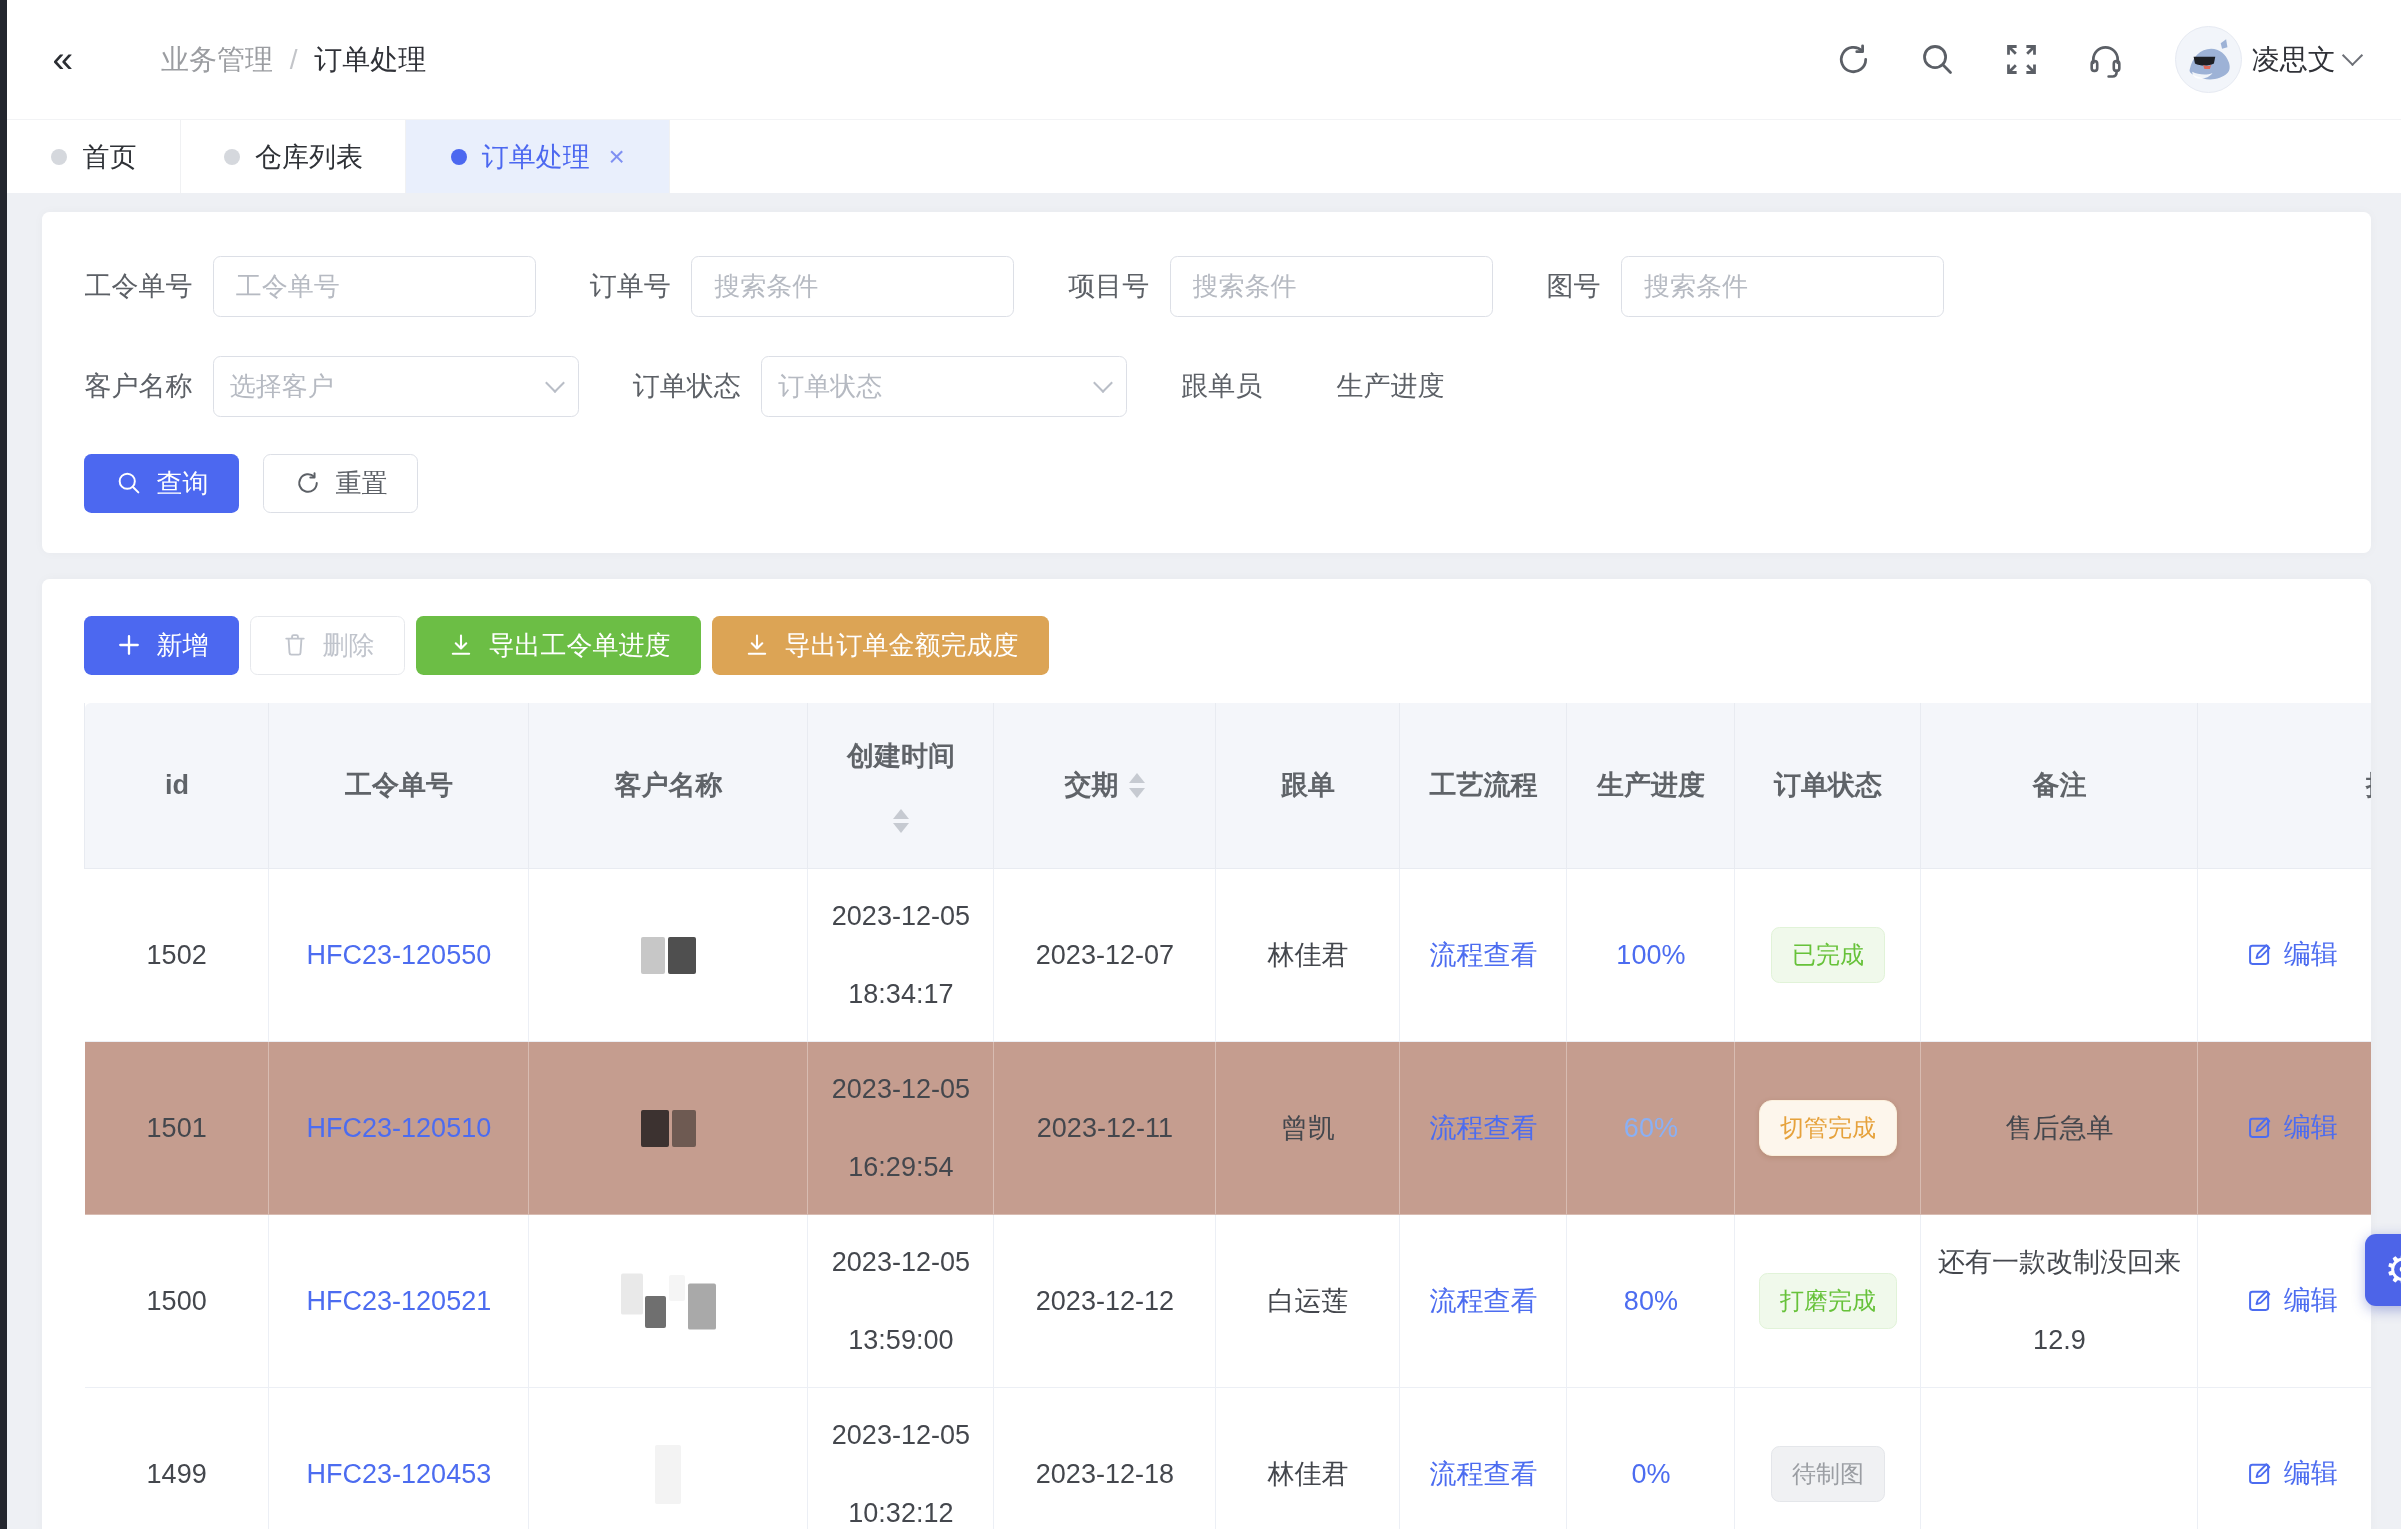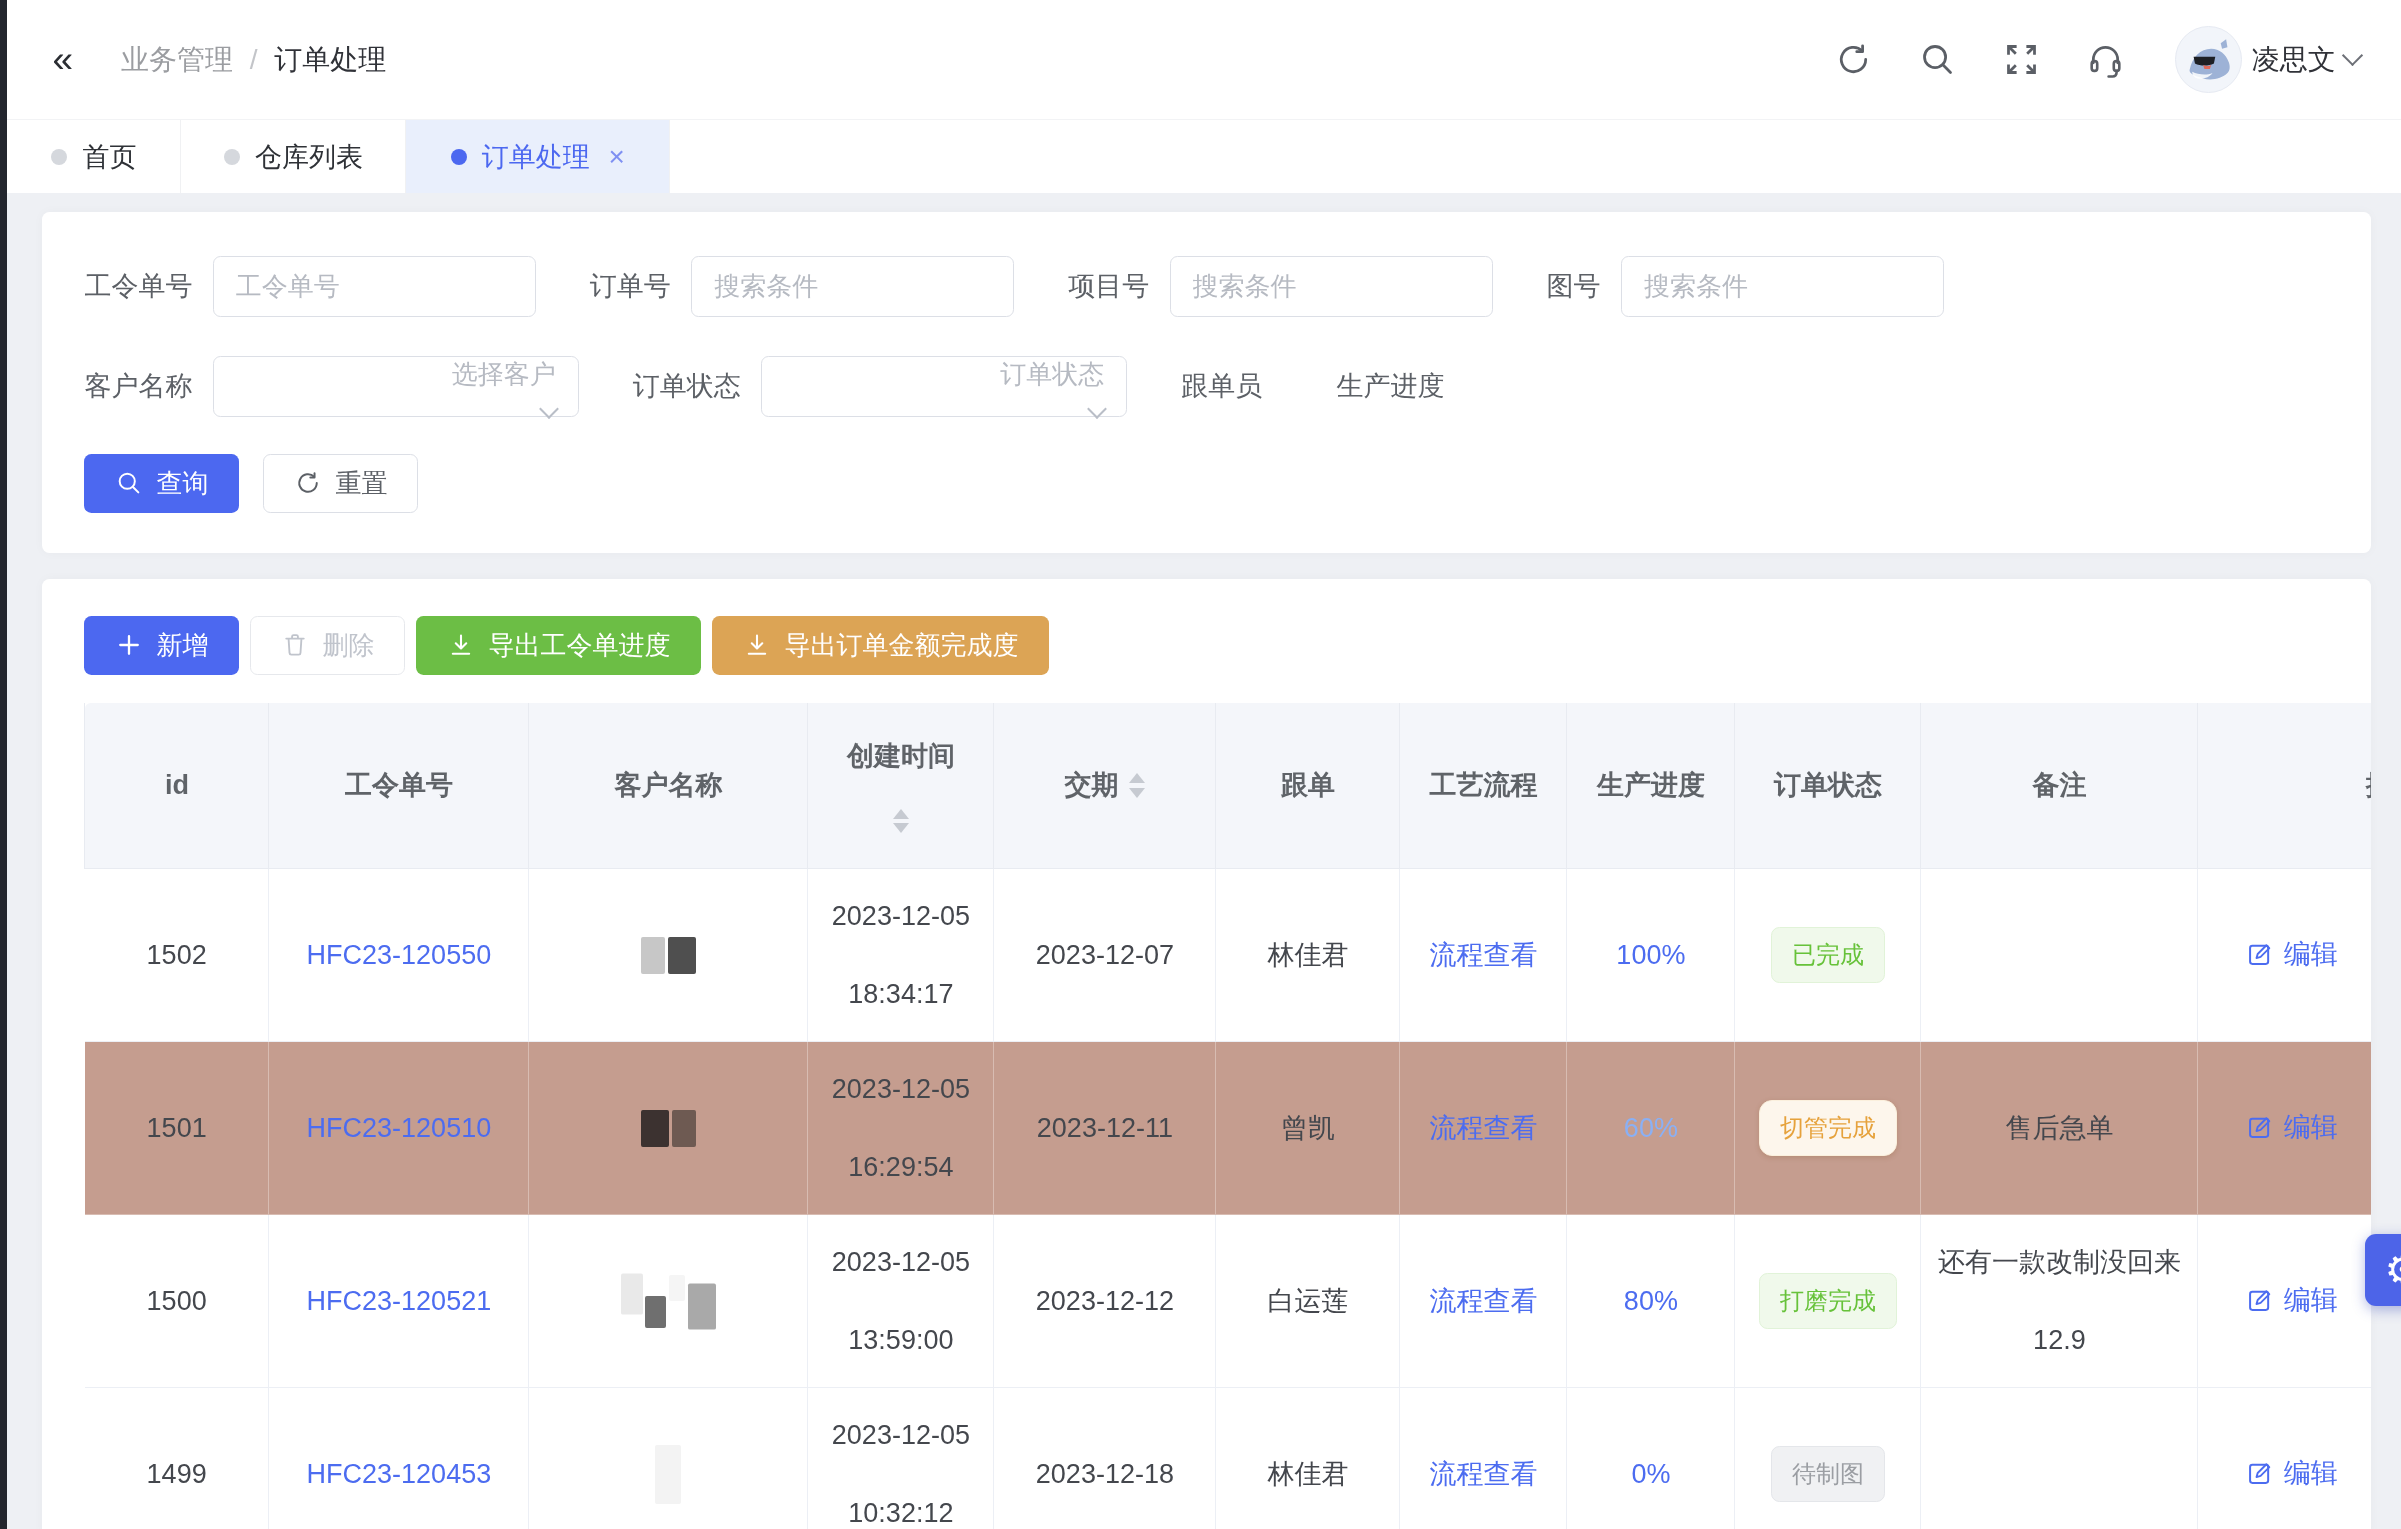--- a/index.html
+++ b/index.html
@@ -9,21 +9,21 @@
   *{box-sizing:border-box;margin:0;padding:0;}
   html,body{margin:0;padding:0;background:#e7e9ee;}
   body{font-family:"Liberation Sans","DejaVu Sans",sans-serif;}
   .stage{position:relative;width:2401px;height:1529px;background:var(--pagebg);overflow:hidden;}
   .side-sliver{position:absolute;left:0;top:0;width:7.4px;height:1529px;background:#23262e;z-index:10;}
   .app{margin-left:7.4px;}
 
   
   .topbar{height:119px;background:#fff;display:flex;align-items:center;padding:0 41px 0 45px;}
   .collapse{font-size:37px;color:#2b2e33;line-height:1;cursor:pointer;margin-right:48px;}
-  .crumb{font-size:28px;display:flex;align-items:center;gap:16.7px;}
+  .crumb{font-size:28px;display:flex;align-items:center;gap:16.7px;margin-left:40px;}
   .crumb .parent{color:#9b9da1;}
   .crumb .sep{color:#c3c5c9;}
   .crumb .current{color:#303238;}
   .top-right{margin-left:auto;display:flex;align-items:center;gap:41px;}
   .tool-ic{width:43px;height:43px;color:#5b5f66;display:flex;align-items:center;justify-content:center;cursor:pointer;}
   .tool-ic svg{width:39px;height:39px;}
   .avatar{width:67px;height:67px;border-radius:50%;background:#f2f5fa;border:1.9px solid #e6eaf2;overflow:hidden;display:block;margin-left:7.4px;}
   .user{display:flex;align-items:center;gap:9.3px;cursor:pointer;}
   .user-name{font-size:28px;color:#303238;}
   .chev-down{width:15px;height:15px;border-right:2.8px solid #6d7077;border-bottom:2.8px solid #6d7077;transform:rotate(45deg);margin-top:-7.4px;}
@@ -43,21 +43,21 @@
   .card{background:#fff;border-radius:7.4px;margin-left:35px;width:2329px;box-shadow:0 0 11px rgba(0,0,0,.03);}
   .filter-card{margin-top:18.6px;height:341px;padding:44px 42px 38px 42px;}
   .table-card{margin-top:26px;height:959px;padding:37px 0 0 42px;overflow:hidden;}
 
   
   .f-row{display:flex;align-items:center;height:61px;margin-bottom:39px;}
   .f-item{display:flex;align-items:center;margin-right:54px;}
   .f-label{font-size:27px;color:var(--label);margin-right:20.4px;white-space:nowrap;}
   .f-input{width:323px;height:61px;border:0.9px solid #dcdfe6;border-radius:7.4px;font-size:26px;color:var(--txt);padding:0 22px;outline:none;background:#fff;font-family:inherit;}
   .f-input::placeholder{color:var(--ph);}
-  .f-select{width:366px;height:61px;border:0.9px solid #dcdfe6;border-radius:7.4px;display:flex;align-items:flex-end;justify-content:space-between;padding:0 22px;cursor:pointer;background:#fff;flex-direction:column;}
+  .f-select{width:366px;height:61px;border:0.9px solid #dcdfe6;border-radius:7.4px;display:flex;align-items:center;justify-content:space-between;padding:0 16px;cursor:pointer;background:#fff;}
   .f-select .ph{font-size:26px;color:var(--ph);}
   .sel-chev{width:14px;height:14px;border-right:2.3px solid #b9bec7;border-bottom:2.3px solid #b9bec7;transform:rotate(45deg);margin-top:-5.6px;}
   .f-btn-row{display:flex;align-items:center;gap:24px;margin-top:37px;}
   .btn{height:59px;border-radius:7.4px;display:inline-flex;align-items:center;justify-content:center;gap:13px;font-size:26px;cursor:pointer;border:0.9px solid transparent;padding:0 30px;white-space:nowrap;font-family:inherit;}
   .btn svg{width:28px;height:28px;}
   .btn-primary{background:var(--accent);color:#fff;}
   .btn-plain{background:#fff;color:#5c6066;border-color:#dcdfe6;}
   .btn-disabled{background:#fff;color:#c0c4cc;border-color:#e6e8ec;cursor:not-allowed;}
   .btn-green{background:#6cbe45;color:#fff;}
   .btn-orange{background:#dca455;color:#fff;}

